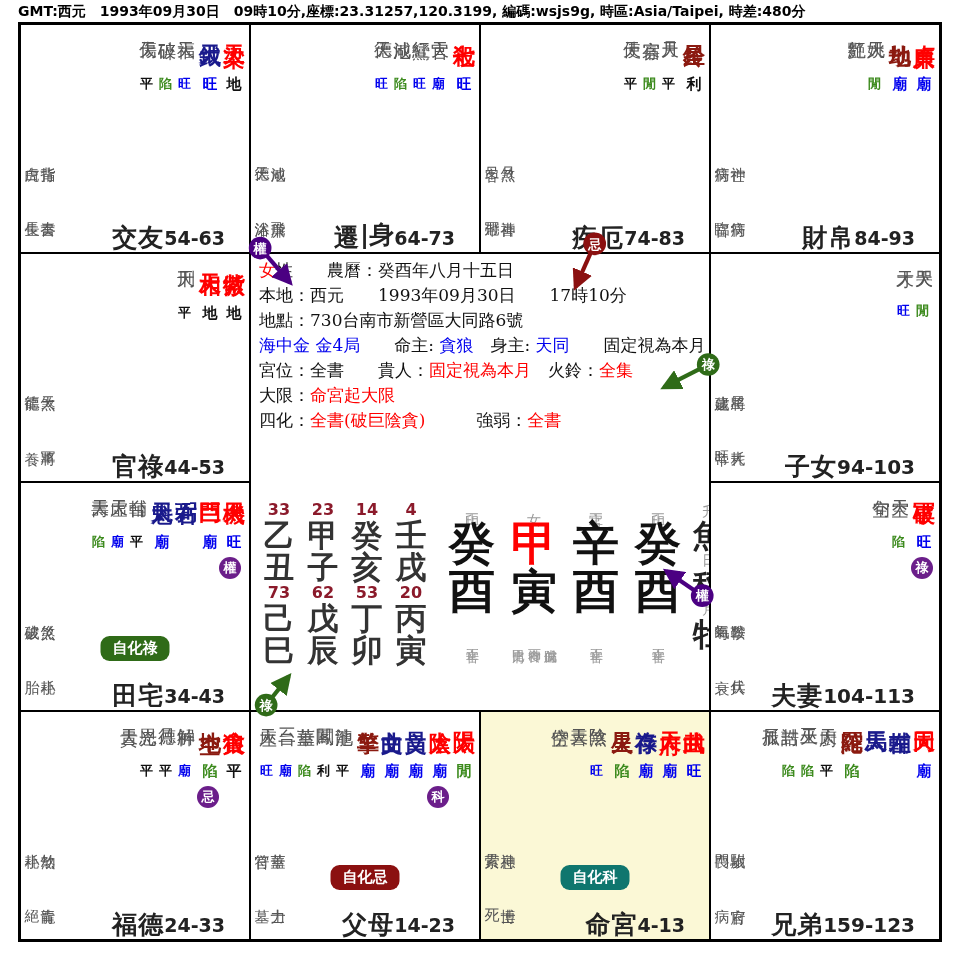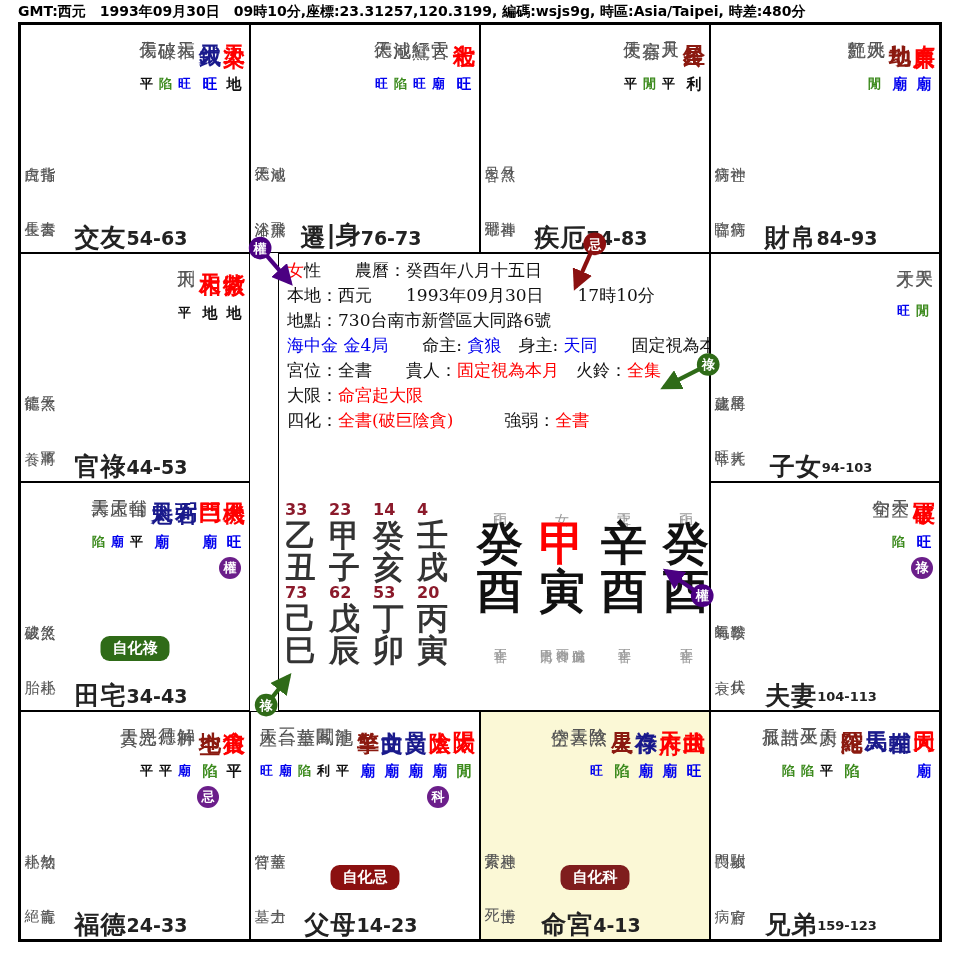--- a/index.html
+++ b/index.html
@@ -38,21 +38,20 @@
   .cell.ming { background:#fbf8d6; }
 
   
   #center-panel {
     grid-column:2 / span 2;
     grid-row:2 / span 2;
     position:relative;
     border:1px solid #000;
     background:#fff;
     overflow:hidden;
-    margin-left:28px;
   }
 
   
   .stars {
     position:absolute; top:2px; right:3px;
     display:flex; flex-direction:row; align-items:flex-start;
     justify-content:flex-end;
   }
   .minor-group {
     display:flex; flex-direction:row; align-items:flex-start;
@@ -98,45 +97,45 @@
   .selfpill {
     position:absolute;
     left:50%; transform:translateX(-50%);
     padding:3px 12px; border-radius:9px;
     font-size:15px; font-weight:bold; color:#fff;
     white-space:nowrap;
     font-family:"DejaVu Serif","Liberation Serif",serif;
   }
   .pill-lu  { background:#2f6b18; }
   .pill-ji  { background:#8b1010; }
-  .pill-ke  { background:#7f1d1d;font-family:Liberation Mono, monospace; }
+  .pill-ke  { background:#0f766e;font-family:Liberation Mono, monospace; }
 
   
   .leftlabels {
     position:absolute; left:3px;
     display:flex; flex-direction:row;
     color:#555; font-size:15px; line-height:16px;
   }
   .vcol { writing-mode:vertical-rl; text-orientation:upright; }
 
   
   .footer {
     position:absolute; bottom:1px; left:16px; right:0;
     height:36px;
-    display:flex; align-items:flex-end; justify-content:center;
+    display:flex; align-items:flex-end; justify-content:flex-end;
     padding-right:2px;
   }
   .palace-name {
     font-size:25px; font-weight:bold; color:#222;
     letter-spacing:1px; line-height:27px;
   }
   .palace-range {
     font-size:19px; font-weight:bold; color:#222; line-height:25px;
   }
-  .palace-range.long { font-size:13px; }
+  .palace-range.long { font-size:20px; }
   .stem-branch {
     writing-mode:vertical-rl; text-orientation:upright;
     font-size:20px; color:#d2791e; font-weight:bold;
     line-height:20px; margin-left:2px;
     font-family:"DejaVu Serif","Liberation Serif",serif;
   }
   .shen-mark { font-size:25px; font-weight:bold; color:#222; }
 
   
   #info-lines {
@@ -148,21 +147,21 @@
   #info-lines .ln { height:25px; }
 
   
   #bazi {
     position:absolute; left:0; right:0; top:232px; bottom:0;
     display:flex; flex-direction:row; align-items:flex-start;
     padding-left:6px;
   }
   .luck-cols { display:flex; flex-direction:row; margin-top:14px; }
   .luck-col {
-    width:44px; 
+    width:44px; text-align:center;
   }
   .luck-age  { font-size:16px; font-weight:bold; color:#8b1a2b; line-height:19px; }
   .luck-gz   { font-size:31px; font-weight:bold; color:#333; line-height:32px;
                font-family:"DejaVu Sans","Liberation Sans",sans-serif; }
 
   .pillars { display:flex; flex-direction:row; margin-left:8px; }
   .pillar  { width:62px; text-align:center; }
   .pillar .tg-label {
     font-size:14px; color:#9a9a9a; line-height:15px;
     writing-mode:vertical-rl; text-orientation:upright;
@@ -257,21 +256,21 @@
         <span class="vcol">天德</span>
         <span class="vcol">咸池</span>
       </div>
       <div class="leftlabels" style="top: 185px;">
         <span class="vcol">沐浴</span>
         <span class="vcol">飛廉</span>
       </div>
       <div class="footer">
         <span class="palace-name">遷</span>
         <span class="shen-mark">|身</span>
-        <span class="palace-range">76-73</span>
+        <span class="palace-range">64-73</span>
         <span class="stem-branch">戊午</span>
       </div>
     </div>
   <div class="cell">
       <div class="stars">
         <div class="minor-group">
           <span class="minor c-gray">天使</span>
           <span class="minor c-gray">寡宿</span>
           <span class="minor c-gray">天月</span>
         </div>

